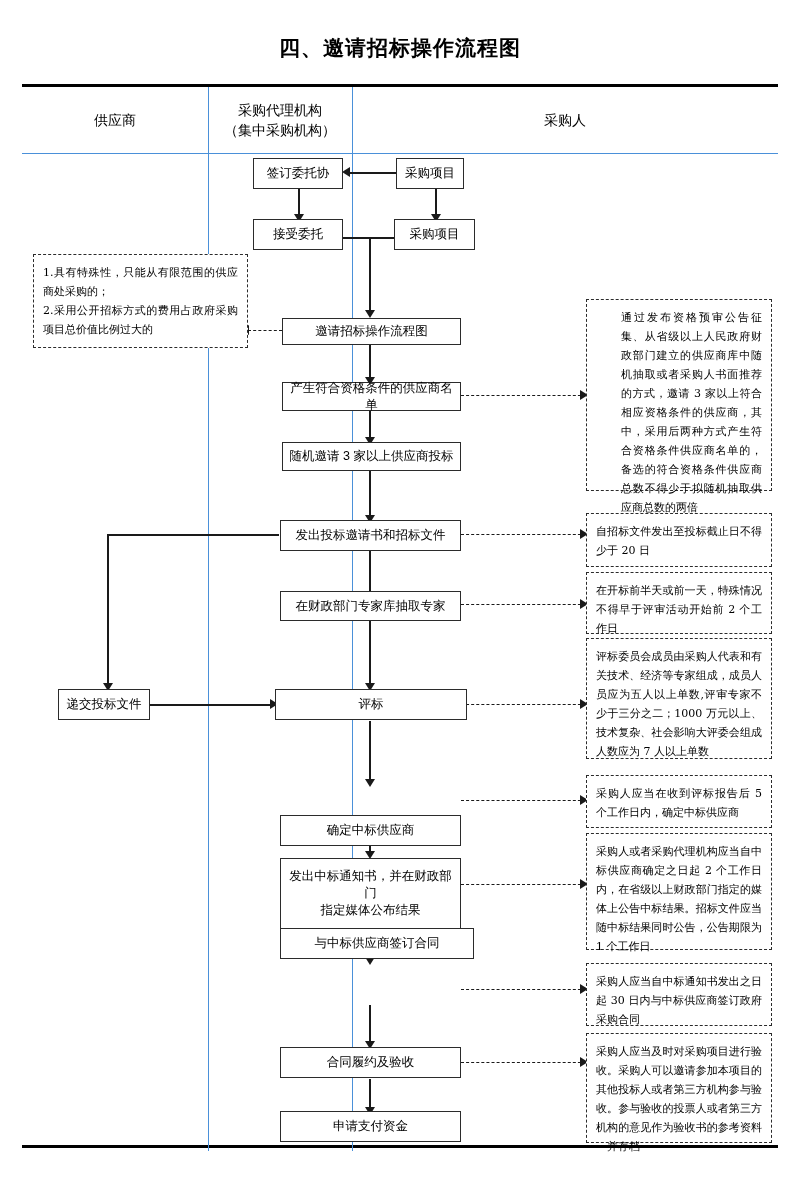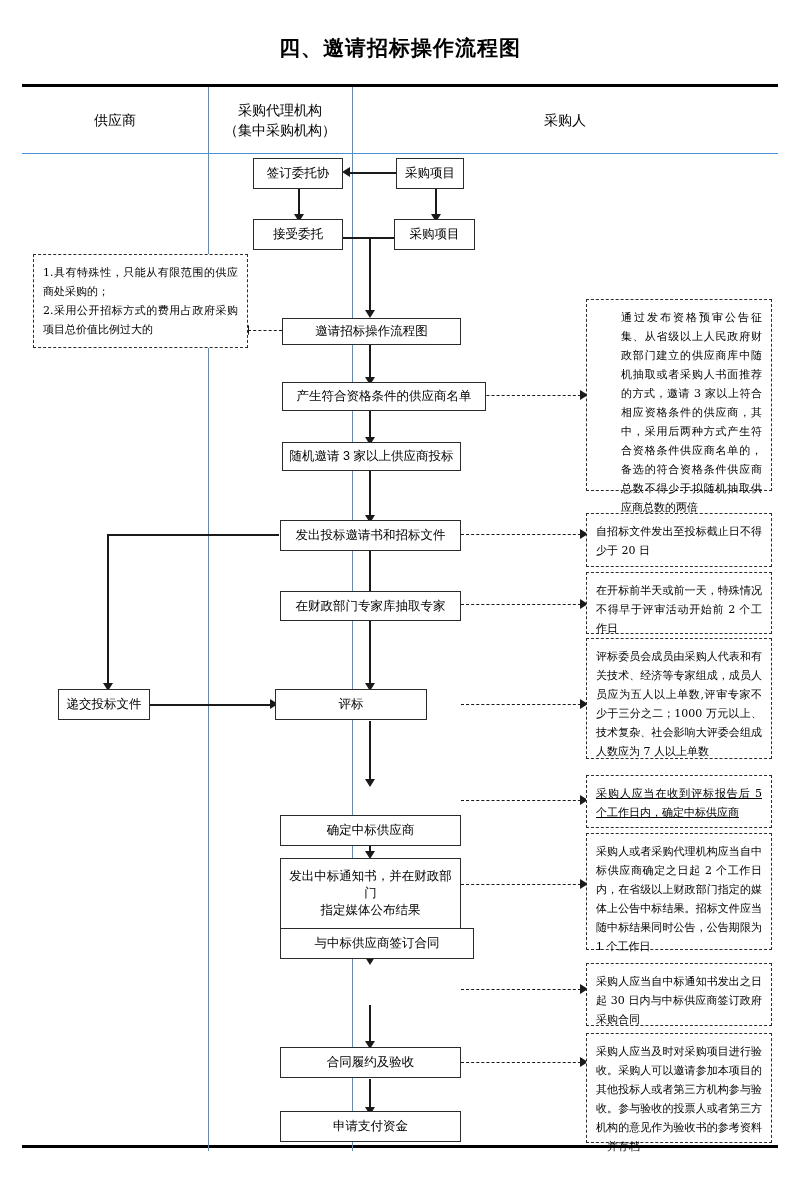--- a/index.html
+++ b/index.html
@@ -236,45 +236,45 @@
 
   <div class="ln v" style="left:369px; top:1079px; height:32px;"></div>
   <div class="arrow down" style="left:365px; top:1107px;"></div>
 
   <div class="box" style="left:253px; top:158px; width:90px; height:31px;">签订委托协</div>
   <div class="box" style="left:396px; top:158px; width:68px; height:31px;">采购项目</div>
   <div class="box" style="left:253px; top:219px; width:90px; height:31px;">接受委托</div>
   <div class="box" style="left:394px; top:219px; width:81px; height:31px;">采购项目</div>
 
   <div class="box" style="left:282px; top:318px; width:179px; height:27px;">邀请招标操作流程图</div>
-  <div class="box" style="left:282px; top:382px; width:204px; height:29px;">产生符合资格条件的供应商名单</div>
+  <div class="box" style="left:282px; top:382px; width:179px; height:29px;">产生符合资格条件的供应商名单</div>
   <div class="box" style="left:282px; top:442px; width:179px; height:29px;">随机邀请 3 家以上供应商投标</div>
   <div class="box" style="left:280px; top:591px; width:181px; height:30px;">在财政部门专家库抽取专家</div>
   <div class="box" style="left:280px; top:520px; width:181px; height:31px;">发出投标邀请书和招标文件</div>
   <div class="box" style="left:58px; top:689px; width:92px; height:31px;">递交投标文件</div>
-  <div class="box" style="left:275px; top:689px; width:152px; height:31px;">评标</div>
+  <div class="box" style="left:275px; top:689px; width:192px; height:31px;">评标</div>
   <div class="box" style="left:280px; top:786px; width:181px; height:31px;margin-top:29px;">确定中标供应商</div>
   <div class="box" style="left:280px; top:858px; width:181px; height:71px; white-space:pre-line;">发出中标通知书，并在财政部门
 指定媒体公布结果</div>
   <div class="box" style="left:280px; top:928px; width:194px; height:31px;">与中标供应商签订合同</div>
   <div class="box" style="left:280px; top:1047px; width:181px; height:31px;">合同履约及验收</div>
   <div class="box" style="left:280px; top:1111px; width:181px; height:31px;">申请支付资金</div>
 
   <div class="note" style="left:33px; top:254px; width:215px; height:94px; white-space:pre-line;">1.具有特殊性，只能从有限范围的供应商处采购的；
 2.采用公开招标方式的费用占政府采购项目总价值比例过大的</div>
 
   <div class="note" style="left:586px; top:299px; width:186px; height:192px;padding-left:34px;">通过发布资格预审公告征集、从省级以上人民政府财政部门建立的供应商库中随机抽取或者采购人书面推荐的方式，邀请 3 家以上符合相应资格条件的供应商，其中，采用后两种方式产生符合资格条件供应商名单的，备选的符合资格条件供应商总数不得少于拟随机抽取供应商总数的两倍</div>
 
   <div class="note" style="left:586px; top:513px; width:186px; height:54px;">自招标文件发出至投标截止日不得少于 20 日</div>
 
   <div class="note" style="left:586px; top:572px; width:186px; height:62px;">在开标前半天或前一天，特殊情况不得早于评审活动开始前 2 个工作日</div>
 
   <div class="note" style="left:586px; top:638px; width:186px; height:121px;">评标委员会成员由采购人代表和有关技术、经济等专家组成，成员人员应为五人以上单数,评审专家不少于三分之二；1000 万元以上、技术复杂、社会影响大评委会组成人数应为 7 人以上单数</div>
 
-  <div class="note" style="left:586px; top:775px; width:186px; height:53px;text-decoration:underline;">采购人应当在收到评标报告后 5 个工作日内，确定中标供应商</div>
+  <div class="note" style="left:586px; top:775px; width:186px; height:53px;">采购人应当在收到评标报告后 5 个工作日内，确定中标供应商</div>
 
   <div class="note" style="left:586px; top:833px; width:186px; height:117px;">采购人或者采购代理机构应当自中标供应商确定之日起 2 个工作日内，在省级以上财政部门指定的媒体上公告中标结果。招标文件应当随中标结果同时公告，公告期限为 1 个工作日</div>
 
   <div class="note" style="left:586px; top:963px; width:186px; height:63px;">采购人应当自中标通知书发出之日起 30 日内与中标供应商签订政府采购合同</div>
 
   <div class="note" style="left:586px; top:1033px; width:186px; height:110px;">采购人应当及时对采购项目进行验收。采购人可以邀请参加本项目的其他投标人或者第三方机构参与验收。参与验收的投票人或者第三方机构的意见作为验收书的参考资料一并存档</div>
 
 </div>
 
 </body></html>

